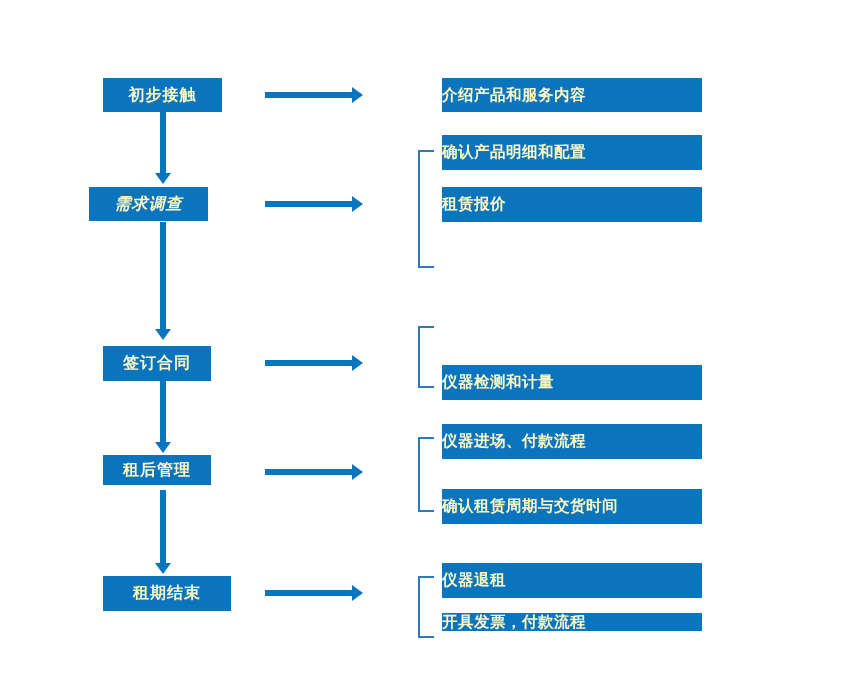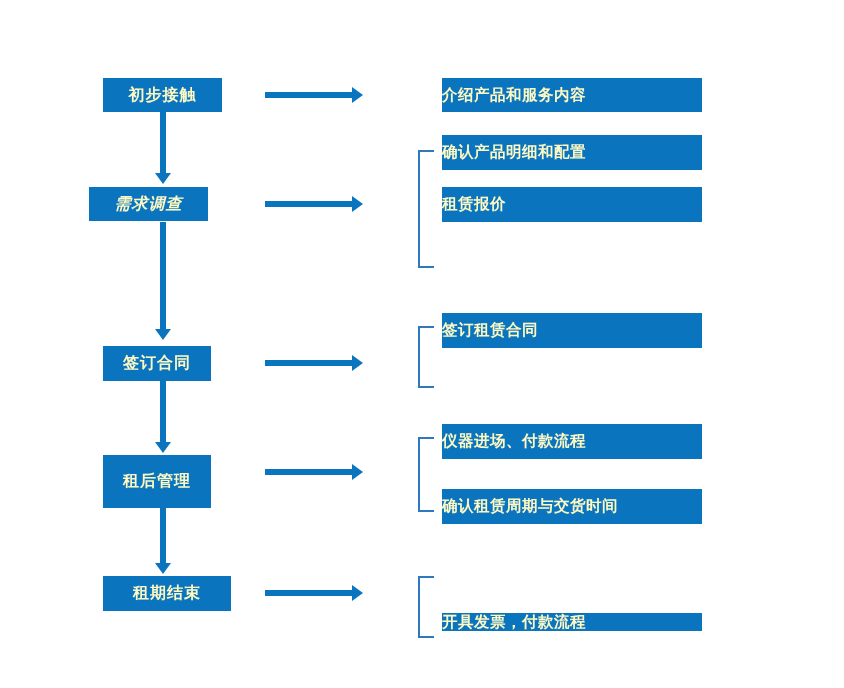--- a/index.html
+++ b/index.html
@@ -153,28 +153,28 @@
 
   <div class="node node-left" style="left:103px; top:346px; width:108px; height:35px;">签订合同</div>
 
   <div class="h-arrow" style="left:265px; top:355px; width:98px;">
     <div class="shaft" style="width:88px;"></div>
     <div class="head" style="left:87px;"></div>
   </div>
 
   <div class="bracket" style="left:418px; top:326px; height:62px;"></div>
 
-  <div class="node node-right" style="left:442px; top:313px; width:260px; height:35px;">签订租赁合同</div>
+  <div class="node node-right" style="left:442px; top:365px; width:260px; height:35px;">仪器检测和计量</div>
 
   <div class="v-arrow" style="left:155px; top:381px; height:72px;">
     <div class="shaft" style="height:61px;"></div>
     <div class="head" style="top:61px;"></div>
   </div>
 
-  <div class="node node-left" style="left:103px; top:455px; width:108px; height:53px;">租后管理</div>
+  <div class="node node-left" style="left:103px; top:455px; width:108px; height:30px;">租后管理</div>
 
   <div class="h-arrow" style="left:265px; top:464px; width:98px;">
     <div class="shaft" style="width:88px;"></div>
     <div class="head" style="left:87px;"></div>
   </div>
 
   <div class="bracket" style="left:418px; top:437px; height:75px;"></div>
 
   <div class="node node-right" style="left:442px; top:424px; width:260px; height:35px;">仪器进场、付款流程</div>
   <div class="node node-right" style="left:442px; top:489px; width:260px; height:35px;">确认租赁周期与交货时间</div>
@@ -186,15 +186,16 @@
 
   <div class="node node-left" style="left:103px; top:576px; width:128px; height:35px;">租期结束</div>
 
   <div class="h-arrow" style="left:265px; top:585px; width:98px;">
     <div class="shaft" style="width:88px;"></div>
     <div class="head" style="left:87px;"></div>
   </div>
 
   <div class="bracket" style="left:418px; top:576px; height:62px;"></div>
 
+  <div class="node node-right" style="left:442px; top:563px; width:260px; height:35px;">仪器退租</div>
   <div class="node node-right" style="left:442px; top:613px; width:260px; height:18px;">开具发票，付款流程</div>
 
 </div>
 
 </body></html>

